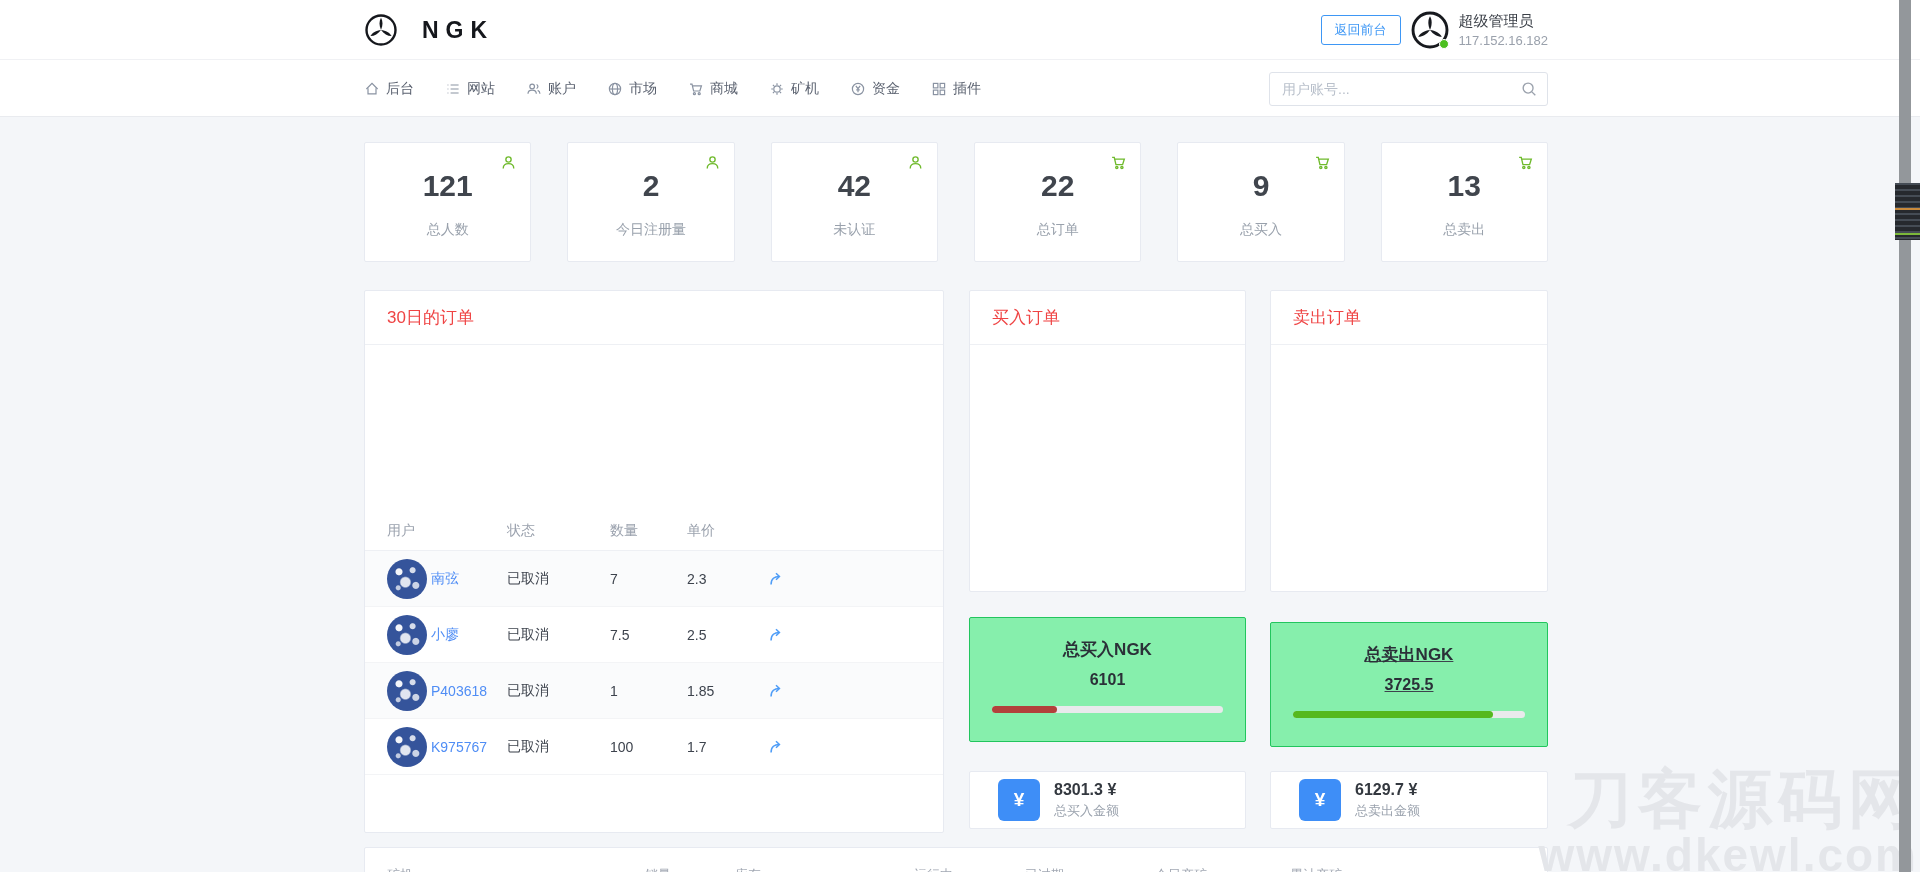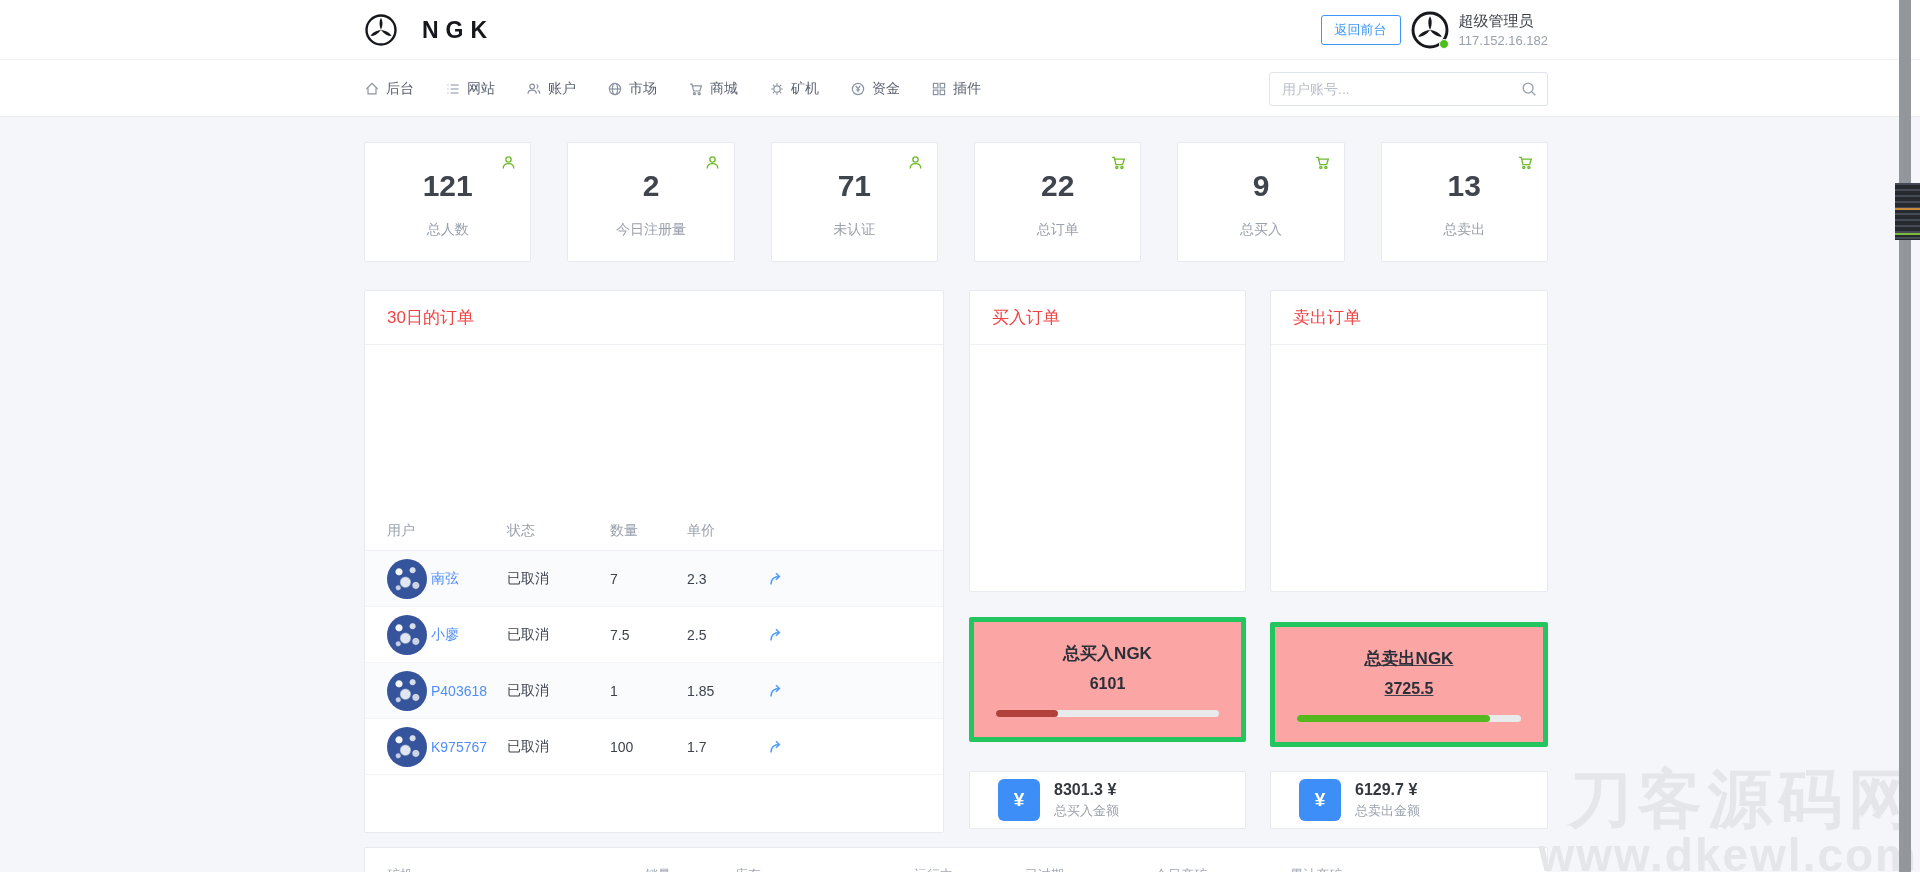--- a/index.html
+++ b/index.html
@@ -68,21 +68,21 @@
     background:
       radial-gradient(circle at 30% 32%, rgba(255,255,255,.95) 0 3px, rgba(255,255,255,0) 4px),
       radial-gradient(circle at 64% 28%, rgba(255,255,255,.8) 0 2.5px, rgba(255,255,255,0) 3.5px),
       radial-gradient(circle at 46% 58%, rgba(255,255,255,.85) 0 4.5px, rgba(255,255,255,0) 6px),
       radial-gradient(circle at 72% 66%, rgba(255,255,255,.75) 0 3px, rgba(255,255,255,0) 4px),
       radial-gradient(circle at 28% 72%, rgba(255,255,255,.7) 0 2px, rgba(255,255,255,0) 3px),
       #35549b; }
   .row-user { color:#4f8df5; cursor:pointer; }
   .row-action { justify-self:start; color:#4f9df7; cursor:pointer; display:flex; }
   
-  .sum-card { position:absolute; background:#fca5a5; border:5px solid #22c55e;
+  .sum-card { position:absolute; background:#86efac; border:1px solid #22c55e;
     border-radius:2px; height:125px; text-align:center; }
   .buy-sum  { left:969px;  top:617px; width:277px; }
   .sell-sum { left:1270px; top:622px; width:278px;text-decoration:underline; }
   .sum-title { margin-top:20px; font-size:17px; font-weight:700; color:#2b3038; }
   .sum-value { margin-top:10px; font-size:16px; font-weight:700; color:#2b3038; }
   .bar-track { margin:17px 22px 0; height:7px; border-radius:4px; background:#e9eaec; }
   .bar-fill { height:7px; border-radius:4px; }
   
   .money-card { position:absolute; background:#fff; border:1px solid #e7eaf1;
     border-radius:2px; height:58px; display:flex; align-items:center; padding-left:28px; }
@@ -242,21 +242,21 @@
         <path d="M3.8 17 C3.8 13 6.6 11.3 10 11.3 C13.4 11.3 16.2 13 16.2 17"></path>
       </svg>
     <div class="s-value">2</div>
     <div class="s-label">今日注册量</div>
   </div>
   <div class="stat-card">
     <svg class="s-icon" width="17" height="17" viewBox="0 0 20 20" fill="none" stroke="currentColor" stroke-width="1.6">
         <circle cx="10" cy="6.4" r="3.1"></circle>
         <path d="M3.8 17 C3.8 13 6.6 11.3 10 11.3 C13.4 11.3 16.2 13 16.2 17"></path>
       </svg>
-    <div class="s-value">71</div>
+    <div class="s-value">42</div>
     <div class="s-label">未认证</div>
   </div>
   <div class="stat-card">
     <svg class="s-icon" width="17" height="17" viewBox="0 0 20 20" fill="none" stroke="currentColor" stroke-width="1.6">
         <path d="M2.5 4 H5 L7 12.5 H14.8 L16.8 6 H6"></path>
         <circle cx="8" cy="15.8" r="1.3"></circle>
         <circle cx="14" cy="15.8" r="1.3"></circle>
       </svg>
     <div class="s-value">22</div>
     <div class="s-label">总订单</div>

